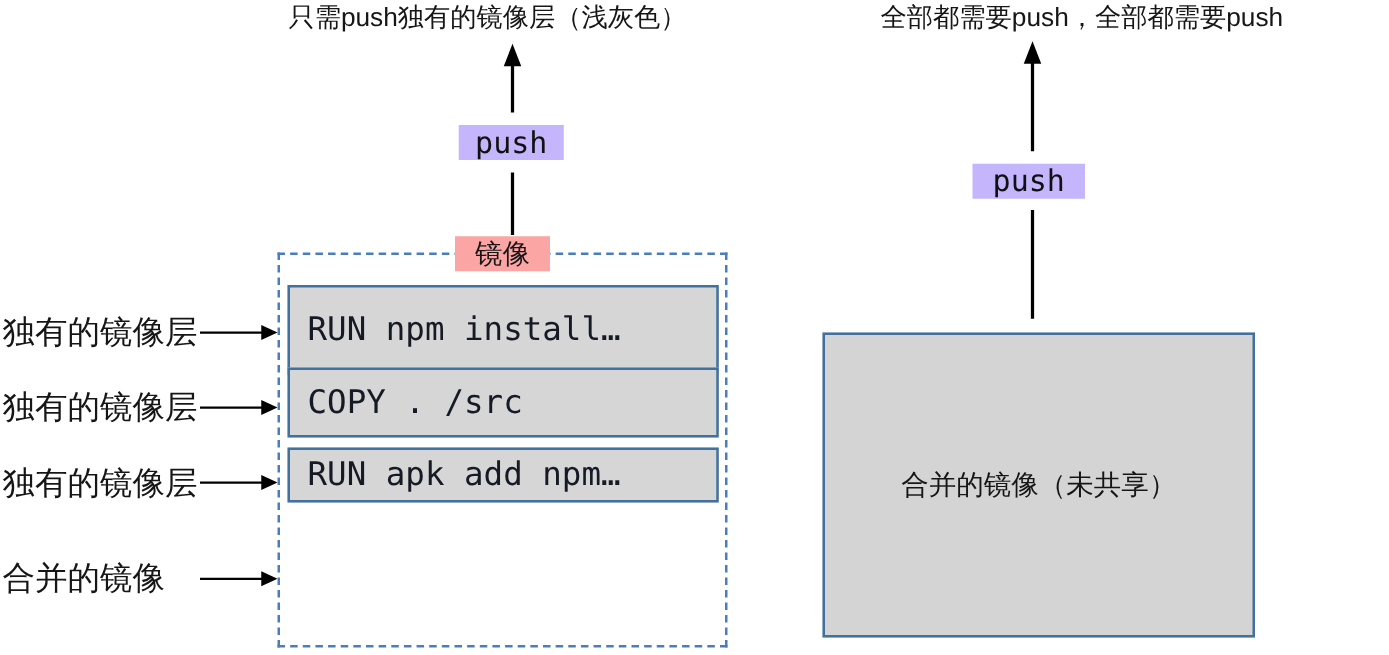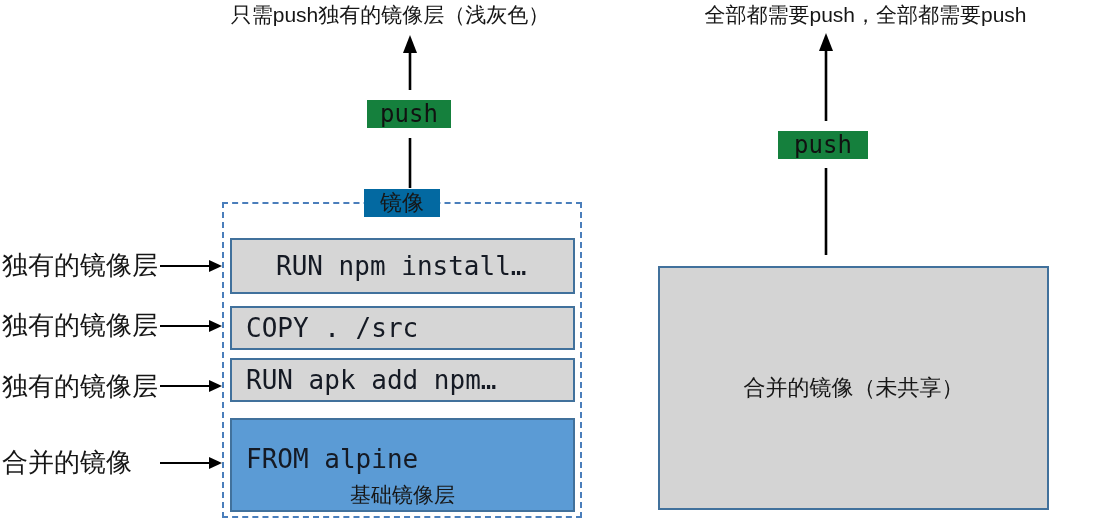--- a/index.html
+++ b/index.html
@@ -17,75 +17,75 @@
     text-align:center;white-space:nowrap;
     color:#161616;
   }
   .caption.left{left:150px;width:480px;}
   .caption.right{left:620px;width:491px;}
   .push-label{
     position:absolute;
     font-family:"DejaVu Sans Mono","Liberation Mono",monospace;
     font-size:24px;line-height:28px;
     text-align:center;color:#111;
-    background:#15803d;
+    background:#c4b5fd;
   }
   .push-label.left{left:367px;top:100px;width:84px;}
   .push-label.right{left:778px;top:131px;width:90px;}
   .arrows{position:absolute;left:0;top:0;width:1111px;height:524px;}
   .dashed-box{
     position:absolute;
     left:222px;top:202px;width:360px;height:316px;
     border:2px dashed #4a7ebb;
     box-sizing:border-box;
   }
   .dashed-title{
     position:absolute;left:50%;top:-15px;
     transform:translateX(-50%);
-    background:#0369a1;
+    background:#fca5a5;
     padding:0 16px;
     font-size:22px;line-height:28px;
     white-space:nowrap;color:#161616;
   }
   .layer{
     position:absolute;
     left:230px;width:345px;
     box-sizing:border-box;
     border:2px solid #41719c;
     background:#d6d6d6;
     display:flex;align-items:center;
   }
   .layer .code{
     font-family:"DejaVu Sans Mono","Liberation Mono",monospace;
     font-size:26px;color:#151a24;
     padding-left:14px;white-space:nowrap;
   }
-  .layer.l1{top:238px;height:56px;padding-left:30px;}
-  .layer.l2{top:306px;height:44px;}
+  .layer.l1{top:228px;height:72px;}
+  .layer.l2{top:294px;height:56px;}
   .layer.l3{top:358px;height:44px;}
   .layer.l4{top:418px;height:94px;background:#5b9bd5;align-items:flex-start;}
   .layer.l4 .code{padding-top:24px;}
   .layer-sublabel{
     position:absolute;left:0;bottom:3px;width:100%;
     text-align:center;
     font-size:21px;line-height:25px;color:#161616;
     font-family:"Liberation Sans","DejaVu Sans",sans-serif;
   }
   .side-label{
     position:absolute;left:2px;
     font-size:26px;line-height:26px;
     white-space:nowrap;color:#161616;
   }
   .side-label.sl1{top:252px;}
   .side-label.sl2{top:312px;}
   .side-label.sl3{top:373px;}
   .side-label.sl4{top:449px;}
   .merged-box{
     position:absolute;
-    left:658px;top:266px;width:391px;height:244px;
+    left:658px;top:266px;width:346px;height:244px;
     box-sizing:border-box;
     background:#d4d4d4;
     border:2px solid #41719c;
     display:flex;align-items:center;justify-content:center;
   }
   .merged-box .merged-label{
     font-size:22px;color:#161616;white-space:nowrap;
   }
 </style>
 </head>
@@ -131,24 +131,20 @@
 
   <div class="layer l1">
     <span class="code">RUN npm install…</span>
   </div>
   <div class="layer l2">
     <span class="code">COPY . /src</span>
   </div>
   <div class="layer l3">
     <span class="code">RUN apk add npm…</span>
   </div>
-  <div class="layer l4">
-    <span class="code">FROM alpine</span>
-    <div class="layer-sublabel">基础镜像层</div>
-  </div>
 
   <div class="side-label sl1">独有的镜像层</div>
   <div class="side-label sl2">独有的镜像层</div>
   <div class="side-label sl3">独有的镜像层</div>
   <div class="side-label sl4">合并的镜像</div>
 
   <div class="merged-box">
     <span class="merged-label">合并的镜像（未共享）</span>
   </div>
 

